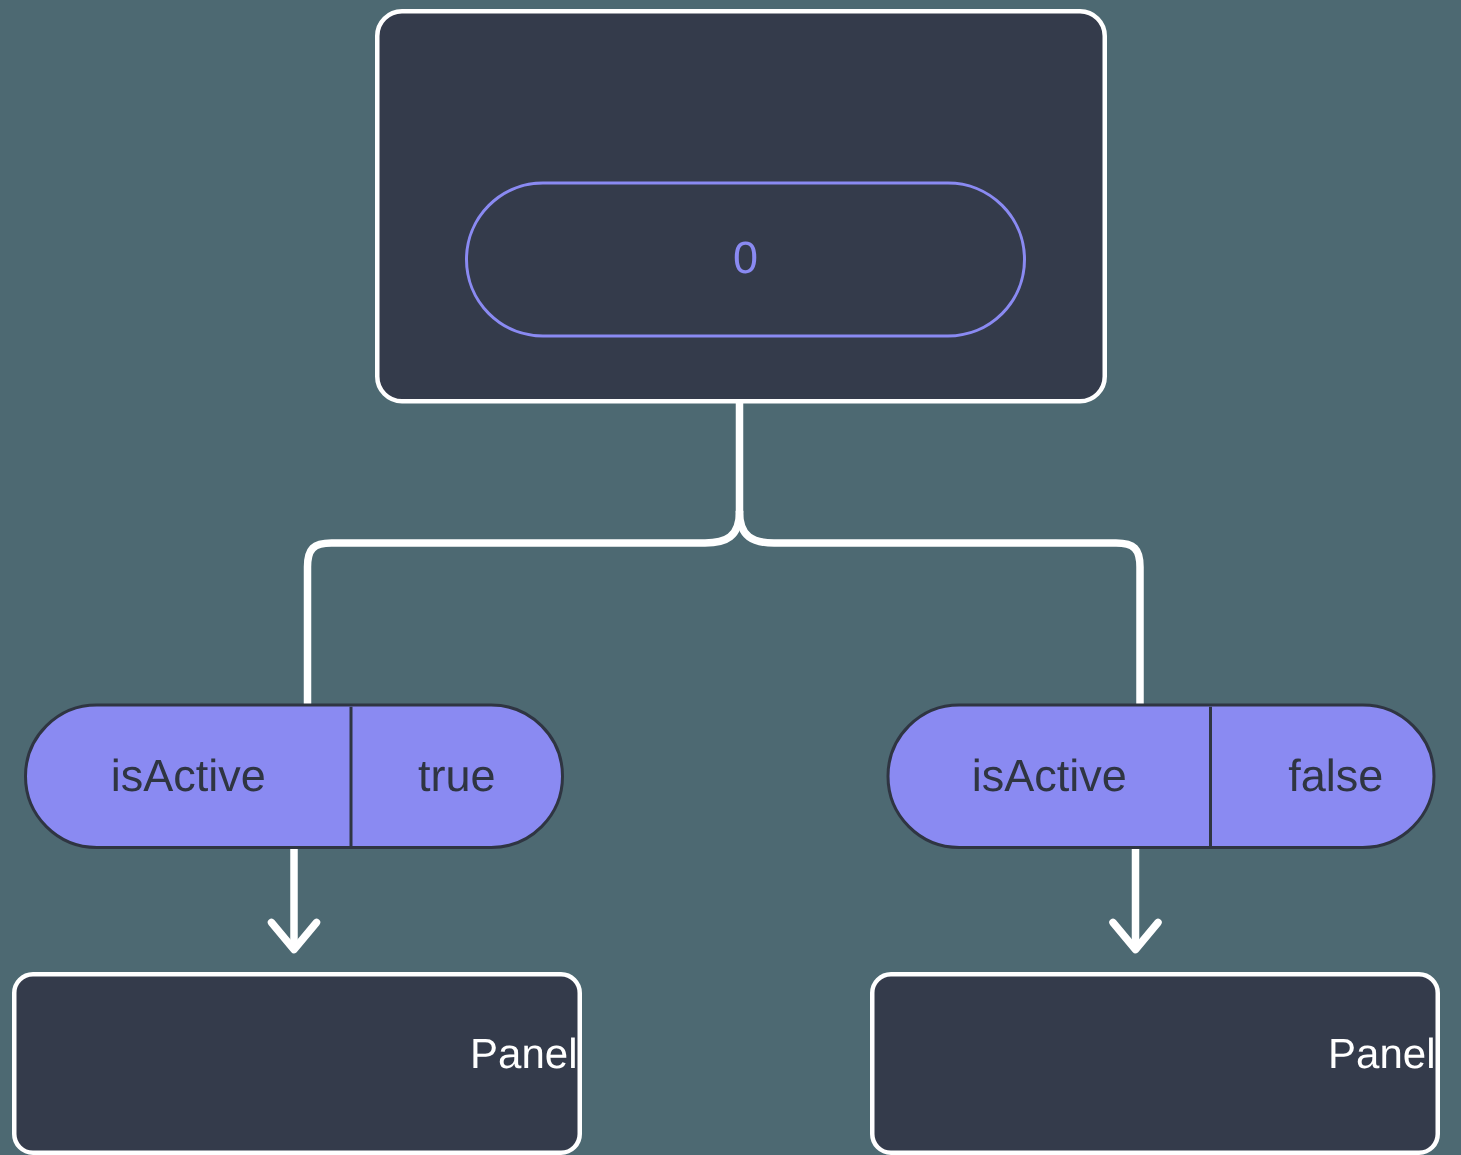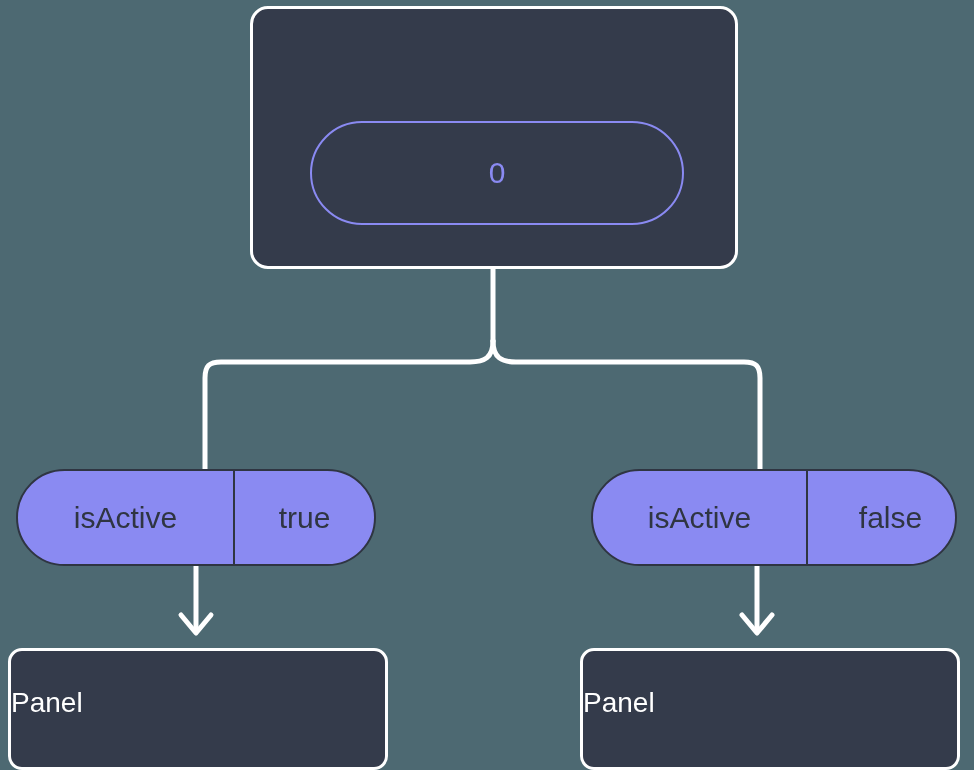--- a/index.html
+++ b/index.html
@@ -129,21 +129,21 @@
 
   
   .panel {
     position: absolute;
     box-sizing: border-box;
     background: #343b4b;
     border: 3px solid #ffffff;
     border-radius: 14px;
     display: flex;
     align-items: center;
-    justify-content: flex-start;
+    justify-content: flex-end;
     z-index: 2;
   }
   .panel .panel-label {
     color: #ffffff;
     font-size: 28px;
     position: relative;
     top: -6px;
   }
   #panel-left {
     left: 8px;

